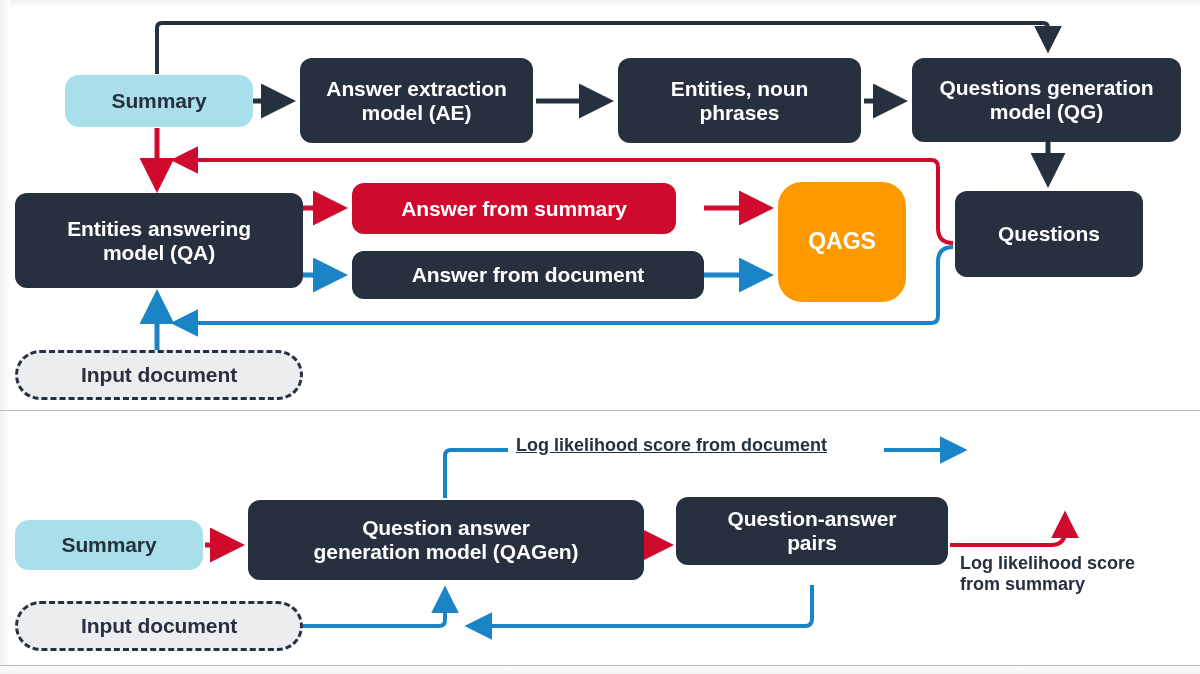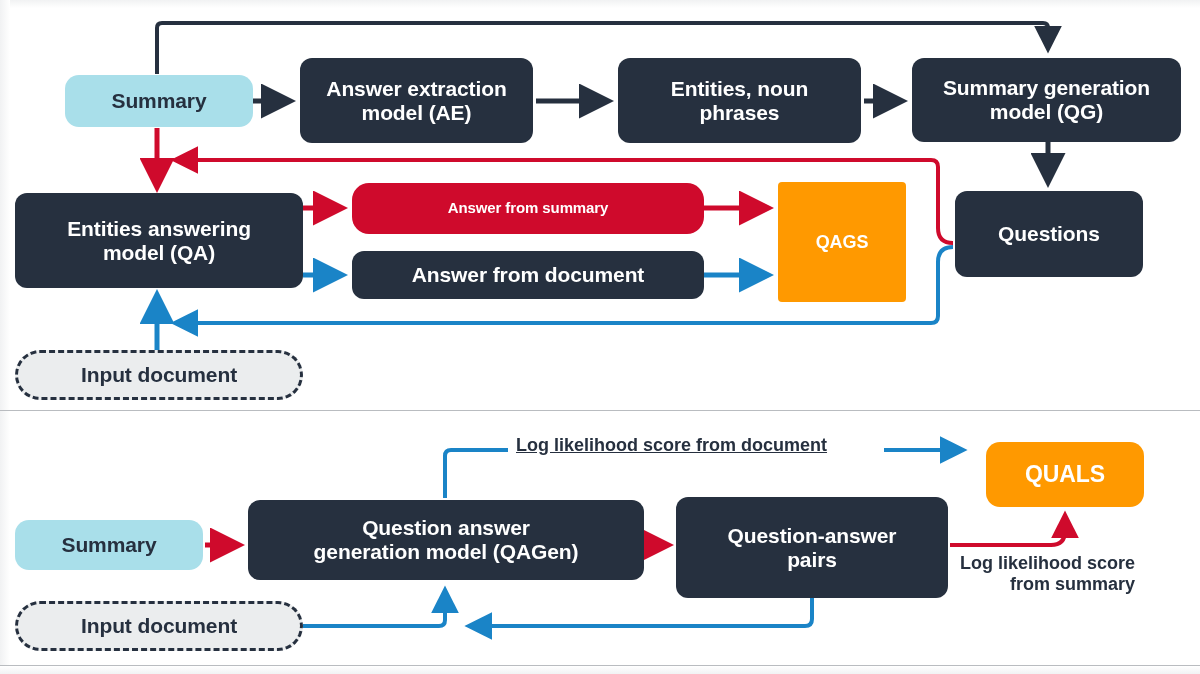--- a/index.html
+++ b/index.html
@@ -113,69 +113,66 @@
     <span>Answer extraction
 model (AE)</span>
   </div>
 
   <div class="node dark" style="left:618px;top:58px;width:243px;height:85px;font-size:21px;white-space:pre-line;">
     <span>Entities, noun
 phrases</span>
   </div>
 
   <div class="node dark" style="left:912px;top:58px;width:269px;height:84px;font-size:21px;white-space:pre-line;">
-    <span>Summary generation
+    <span>Questions generation
 model (QG)</span>
   </div>
 
   <div class="node dark" style="left:955px;top:191px;width:188px;height:86px;font-size:21px;">
     <span>Questions</span>
   </div>
 
   <div class="node dark" style="left:15px;top:193px;width:288px;height:95px;font-size:21px;white-space:pre-line;">
     <span>Entities answering
 model (QA)</span>
   </div>
 
-  <div class="node red" style="left:352px;top:183px;width:352px;height:51px;font-size:15px;border-radius:17px;">
+  <div class="node red" style="left:352px;top:183px;width:324px;height:51px;font-size:21px;">
     <span>Answer from summary</span>
   </div>
 
   <div class="node dark" style="left:352px;top:251px;width:352px;height:48px;font-size:21px;">
     <span>Answer from document</span>
   </div>
 
-  <div class="node orange" style="left:778px;top:182px;width:128px;height:120px;font-size:18px;border-radius:4px;">
+  <div class="node orange" style="left:778px;top:182px;width:128px;height:120px;font-size:23px;border-radius:24px;">
     <span>QAGS</span>
   </div>
 
   <div class="node dashed" style="left:15px;top:350px;width:288px;height:50px;font-size:21px;">
     <span>Input document</span>
   </div>
 
   <div class="node light" style="left:15px;top:520px;width:188px;height:50px;font-size:21px;border-radius:14px;">
     <span>Summary</span>
   </div>
 
   <div class="node dark" style="left:248px;top:500px;width:396px;height:80px;font-size:21px;white-space:pre-line;justify-content:center;">
     <span>Question answer
 generation model (QAGen)</span>
   </div>
 
-  <div class="node dark" style="left:676px;top:497px;width:272px;height:101px;font-size:21px;white-space:pre-line;">
+  <div class="node dark" style="left:676px;top:497px;width:272px;height:68px;font-size:21px;white-space:pre-line;">
     <span>Question-answer
 pairs</span>
   </div>
 
-  <div class="node orange" style="left:986px;top:442px;width:158px;height:65px;font-size:23px;border-radius:14px;">
-    <span>QUALS</span>
-  </div>
 
   <div class="node dashed" style="left:15px;top:601px;width:288px;height:50px;font-size:21px;">
     <span>Input document</span>
   </div>
 
   <div class="lbl" style="left:516px;top:435px;font-size:18px;white-space:pre-line;text-decoration:underline;">Log likelihood score from document</div>
 
-  <div class="lbl" style="left:960px;top:553px;font-size:18px;white-space:pre-line;text-align:right;">Log likelihood score
+  <div class="lbl" style="left:960px;top:553px;font-size:18px;white-space:pre-line;">Log likelihood score
 from summary</div>
 
 </div>
 
 </body></html>

